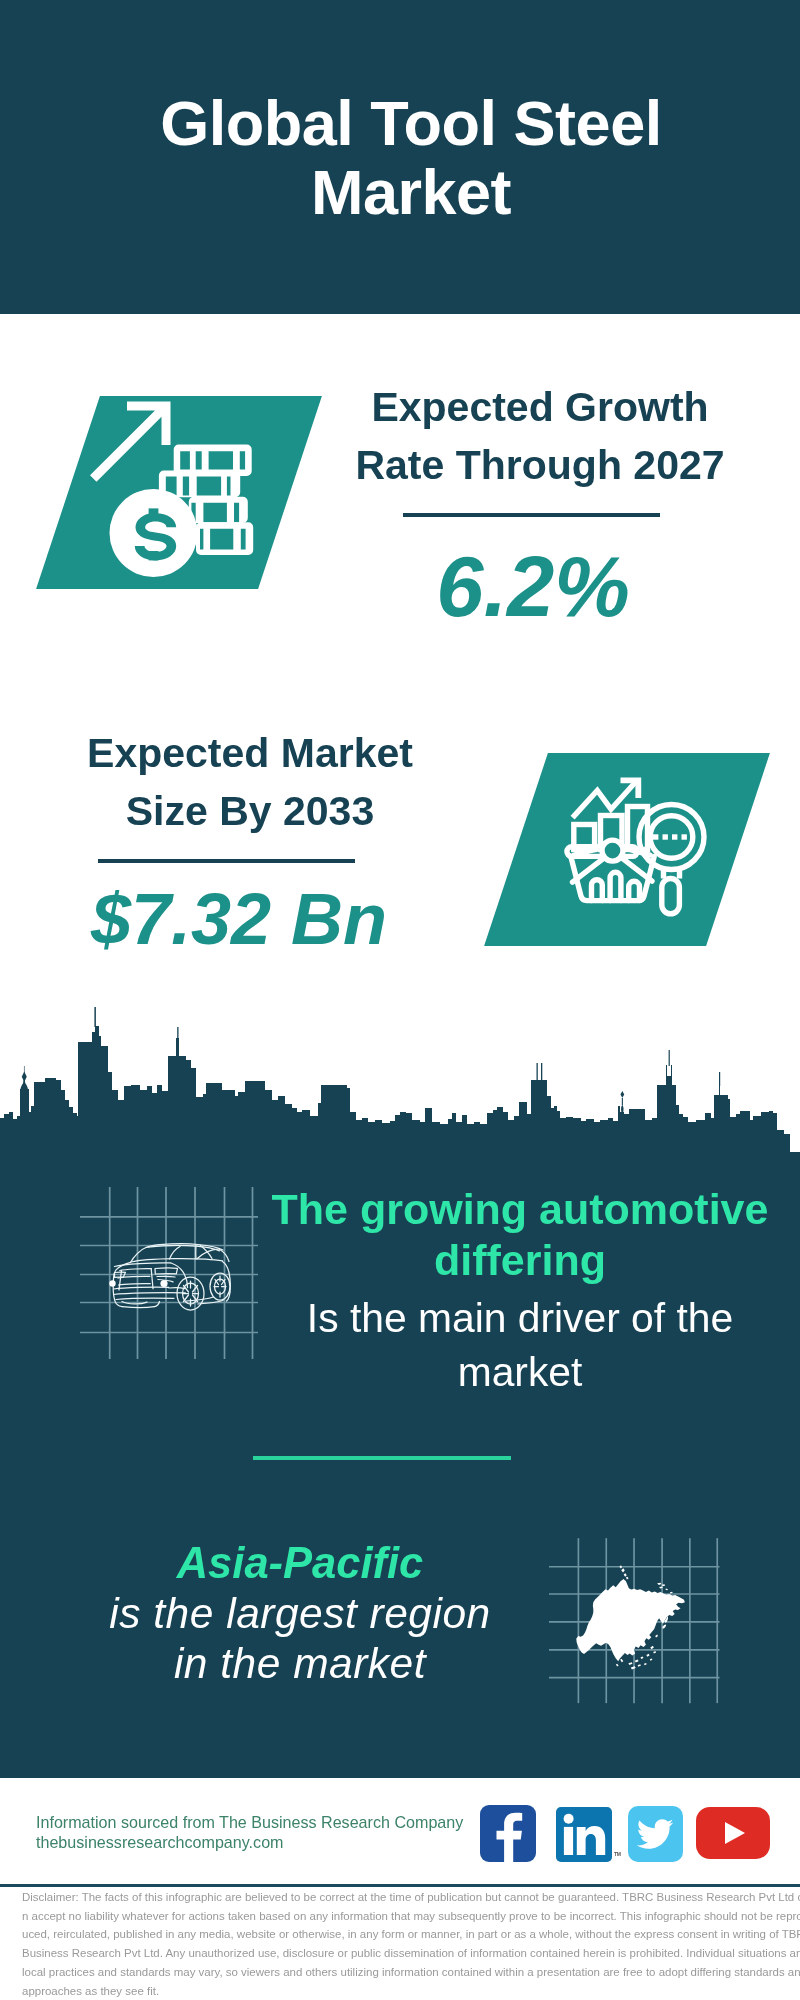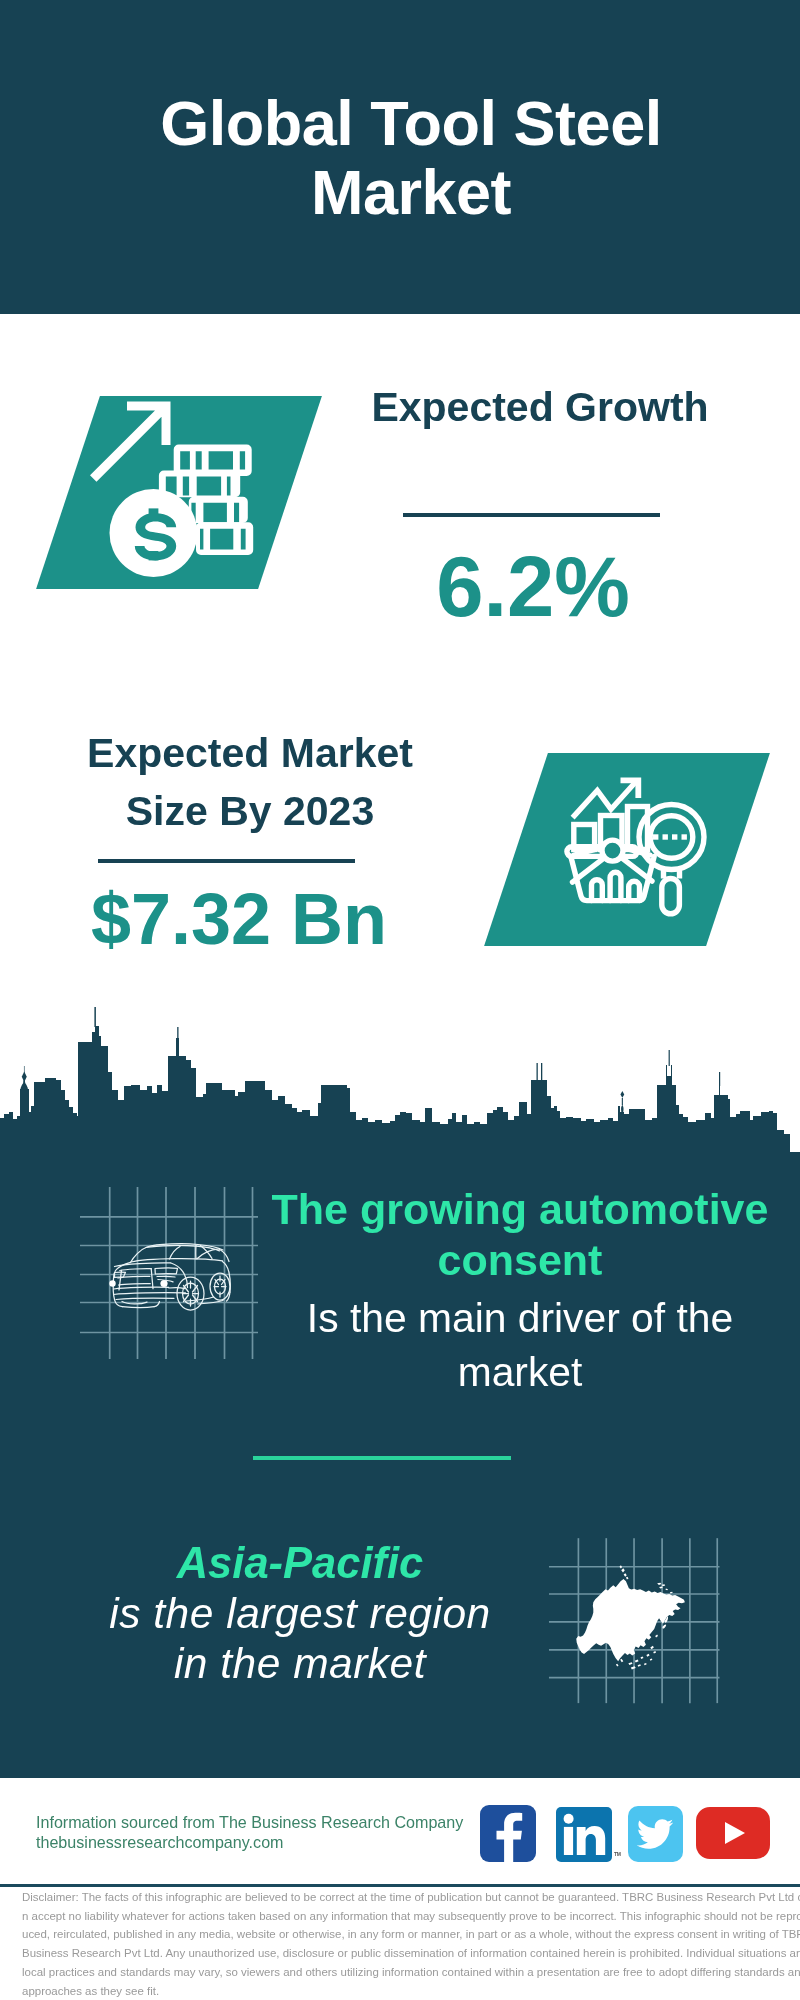--- a/index.html
+++ b/index.html
@@ -9,21 +9,21 @@
   .header { position:absolute; left:0; top:0; width:800px; height:314px; background:#174253; }
   .header h1 { position:absolute; left:0; top:89px; width:800px; text-align:center; padding-left:22px;
       color:#fff; font-size:63px; font-weight:bold; line-height:1.095; letter-spacing:-0.5px; }
 
   .para { position:absolute; background:#1C9189; transform:skewX(-18.3deg); }
   .s1-icon { left:68px; top:396px; width:222px; height:193px; }
   .s1-text { position:absolute; left:340px; top:378px; width:400px; text-align:center;
       color:#174253; font-size:41px; font-weight:bold; line-height:1.42; }
   .divider { position:absolute; background:#174253; height:4px; }
   .s1-div { left:403px; top:513px; width:257px; }
-  .bigval { position:absolute; color:#1C9189; font-weight:bold; text-align:center; line-height:1; }
+  .bigval { position:absolute; color:#1C9189; font-weight:bold; text-align:center; line-height:1;font-style:italic; }
   .s1-val { left:333px; top:544px; width:400px; font-size:85px; }
 
   .icon-money { position:absolute; left:68px; top:396px; width:260px; height:200px; }
 
   .s2-text { position:absolute; left:50px; top:724px; width:400px; text-align:center;
       color:#174253; font-size:41px; font-weight:bold; line-height:1.42; }
   .s2-div { left:98px; top:859px; width:257px; }
   .s2-val { left:39px; top:883px; width:400px; font-size:72px; }
   .s2-icon { left:516px; top:753px; width:222px; height:193px; }
   .icon-market { position:absolute; left:516px; top:752px; width:260px; height:200px; }
@@ -88,27 +88,28 @@
         c0 -3.4 4.0 -5.9 10.3 -5.9
         c6.5 0 11.0 2.5 11.0 5.9
         h9.7
         c0 -8.0 -8.7 -14.1 -20.7 -14.1 Z"></path>
     <rect x="148.6" y="508.4" width="9.8" height="12" fill="#1C9189"></rect>
     <rect x="148.6" y="551.0" width="9.8" height="9.4" fill="#1C9189"></rect>
   </svg>
 
   <div class="s1-text">
      <span>Expected Growth</span><br>
+     <span>Rate Through 2027</span>
   </div>
   <div class="divider s1-div"></div>
   <div class="bigval s1-val">6.2%</div>
 
   <div class="s2-text">
      <span>Expected Market</span><br>
-     <span>Size By 2023</span>
+     <span>Size By 2033</span>
   </div>
   <div class="divider s2-div"></div>
   <div class="bigval s2-val">$7.32 Bn</div>
   <div class="para s2-icon"></div>
   <svg class="icon-market" viewBox="516 753 260 200">
    <g fill="none" stroke="#fff" stroke-width="5.4" stroke-linecap="butt" stroke-linejoin="miter">
     <polyline points="572.6,818.6 597.3,791.4 611.0,810.2 636.5,782.0"></polyline>
     <rect x="573.8" y="825.5" width="20.8" height="25"></rect>
     <rect x="600.5" y="816.5" width="21.5" height="34"></rect>
     <rect x="627.5" y="807.5" width="20" height="43"></rect>
@@ -152,21 +153,21 @@
     <path d="M20.6 1089.5 v-1.5 q1 -3 2.6 -5 l0.5 -3.5 h1 l0.5 3.5 q1.6 2 2.6 5 v1.5 Z" fill="#174253"></path>
     <path d="M23.4 1082 l0.85 -1.6 l0.85 1.6 l-0.85 1.6 Z" fill="#174253"></path>
     <path d="M24.25 1071.5 l2.5 5.3 l-2.5 5.3 l-2.5 -5.3 Z" fill="#174253"></path>
     <path d="M23.95 1066 h0.6 v7 h-0.6 Z" fill="#174253"></path>
     <path d="M622.3 1115 q-2.6 -6 0 -10.5 q2.6 4.5 0 10.5 Z" fill="#174253"></path>
     <path d="M621.8 1098 h1.1 v7 h-1.1 Z" fill="#174253"></path>
     <path d="M622.35 1091 l1.9 3.4 l-1.9 3.4 l-1.9 -3.4 Z" fill="#174253"></path>
   </svg>
 
   <div class="s3-text">
-    <span class="s3-head"><span>The growing automotive</span><br><span>consent</span></span>
+    <span class="s3-head"><span>The growing automotive</span><br><span>differing</span></span>
     <span class="s3-sub"><span>Is the main driver of the</span><br><span>market</span></span>
   </div>
   <div class="greenrule s3-rule"></div>
 
   <svg class="car-grid" viewBox="70 1180 200 200">
     <g stroke="#7EA3B0" stroke-width="1.7" fill="none" opacity="0.85">
       <path d="M109.7 1187 V1359"></path>
       <path d="M137.5 1187 V1359"></path>
       <path d="M166.0 1187 V1359"></path>
       <path d="M195.0 1187 V1359"></path>

